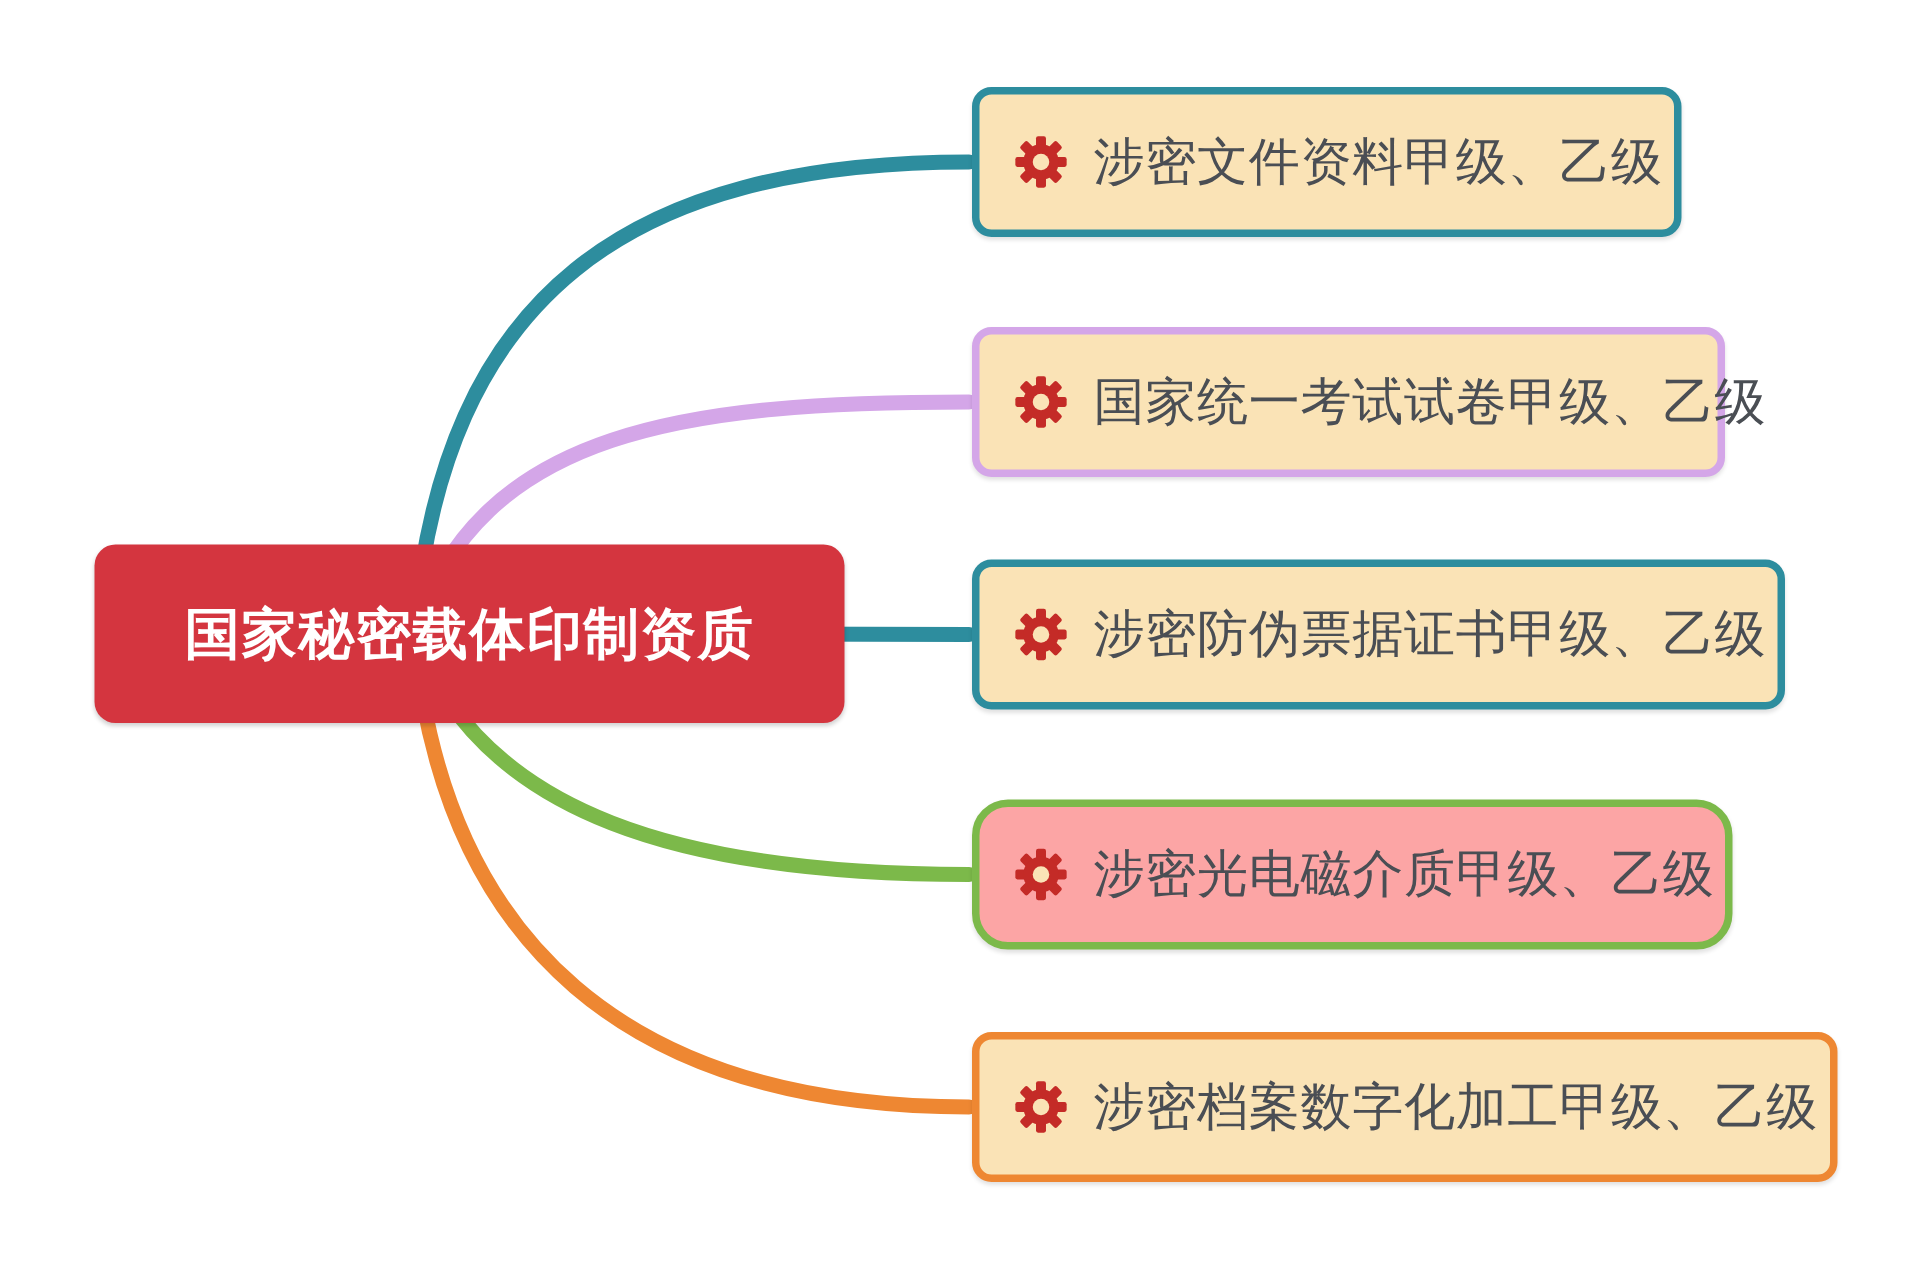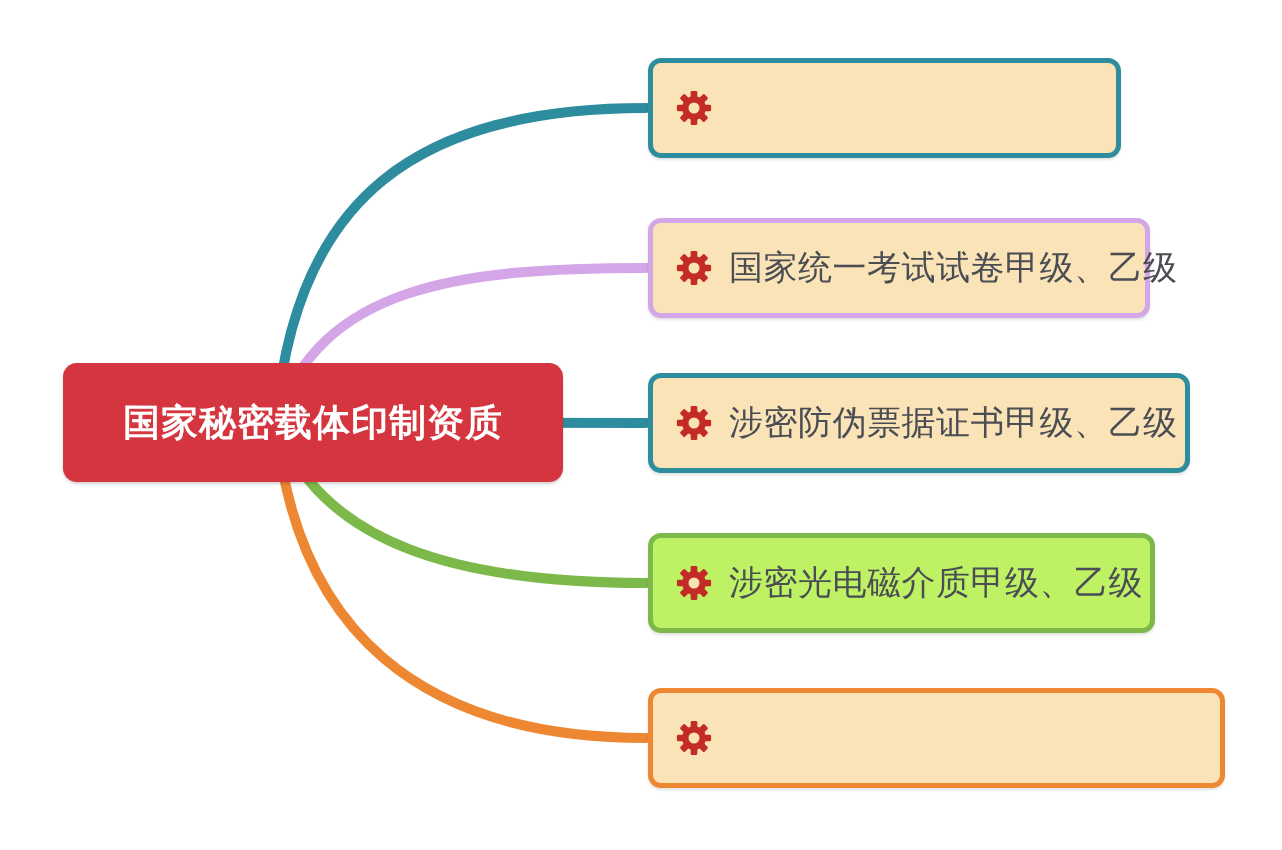--- a/index.html
+++ b/index.html
@@ -99,20 +99,21 @@
     <svg class="gear-icon" viewBox="0 0 40 40" xmlns="http://www.w3.org/2000/svg">
       <g fill="#c42b27">
         <rect x="16.5" y="2" width="7" height="36" rx="1.5"></rect>
         <rect x="16.5" y="2" width="7" height="36" rx="1.5" transform="rotate(45 20 20)"></rect>
         <rect x="16.5" y="2" width="7" height="36" rx="1.5" transform="rotate(90 20 20)"></rect>
         <rect x="16.5" y="2" width="7" height="36" rx="1.5" transform="rotate(135 20 20)"></rect>
         <circle cx="20" cy="20" r="12.5"></circle>
       </g>
       <circle cx="20" cy="20" r="5.8" fill="#fae3b6"></circle>
     </svg>
+    <span class="branch-label" style="color: rgb(74, 78, 84);">涉密文件资料甲级、乙级</span>
   </div>
 
   <div class="branch-node n2" style="border-color: rgb(212, 166, 232); background-color: rgb(250, 227, 182);">
     <svg class="gear-icon" viewBox="0 0 40 40" xmlns="http://www.w3.org/2000/svg">
       <g fill="#c42b27">
         <rect x="16.5" y="2" width="7" height="36" rx="1.5"></rect>
         <rect x="16.5" y="2" width="7" height="36" rx="1.5" transform="rotate(45 20 20)"></rect>
         <rect x="16.5" y="2" width="7" height="36" rx="1.5" transform="rotate(90 20 20)"></rect>
         <rect x="16.5" y="2" width="7" height="36" rx="1.5" transform="rotate(135 20 20)"></rect>
         <circle cx="20" cy="20" r="12.5"></circle>
@@ -129,21 +130,21 @@
         <rect x="16.5" y="2" width="7" height="36" rx="1.5" transform="rotate(45 20 20)"></rect>
         <rect x="16.5" y="2" width="7" height="36" rx="1.5" transform="rotate(90 20 20)"></rect>
         <rect x="16.5" y="2" width="7" height="36" rx="1.5" transform="rotate(135 20 20)"></rect>
         <circle cx="20" cy="20" r="12.5"></circle>
       </g>
       <circle cx="20" cy="20" r="5.8" fill="#fae3b6"></circle>
     </svg>
     <span class="branch-label" style="color: rgb(74, 78, 84);">涉密防伪票据证书甲级、乙级</span>
   </div>
 
-  <div class="branch-node n4" style="border-color: rgb(124, 185, 74); background-color: #bef264;">
+  <div class="branch-node n4" style="border-color: rgb(124, 185, 74); background-color: #fca5a5; border-radius: 24px;">
     <svg class="gear-icon" viewBox="0 0 40 40" xmlns="http://www.w3.org/2000/svg">
       <g fill="#c42b27">
         <rect x="16.5" y="2" width="7" height="36" rx="1.5"></rect>
         <rect x="16.5" y="2" width="7" height="36" rx="1.5" transform="rotate(45 20 20)"></rect>
         <rect x="16.5" y="2" width="7" height="36" rx="1.5" transform="rotate(90 20 20)"></rect>
         <rect x="16.5" y="2" width="7" height="36" rx="1.5" transform="rotate(135 20 20)"></rect>
         <circle cx="20" cy="20" r="12.5"></circle>
       </g>
       <circle cx="20" cy="20" r="5.8" fill="#fae3b6"></circle>
     </svg>
@@ -154,15 +155,16 @@
     <svg class="gear-icon" viewBox="0 0 40 40" xmlns="http://www.w3.org/2000/svg">
       <g fill="#c42b27">
         <rect x="16.5" y="2" width="7" height="36" rx="1.5"></rect>
         <rect x="16.5" y="2" width="7" height="36" rx="1.5" transform="rotate(45 20 20)"></rect>
         <rect x="16.5" y="2" width="7" height="36" rx="1.5" transform="rotate(90 20 20)"></rect>
         <rect x="16.5" y="2" width="7" height="36" rx="1.5" transform="rotate(135 20 20)"></rect>
         <circle cx="20" cy="20" r="12.5"></circle>
       </g>
       <circle cx="20" cy="20" r="5.8" fill="#fae3b6"></circle>
     </svg>
+    <span class="branch-label" style="color: rgb(74, 78, 84);">涉密档案数字化加工甲级、乙级</span>
   </div>
 
 </div>
 
 </body></html>

